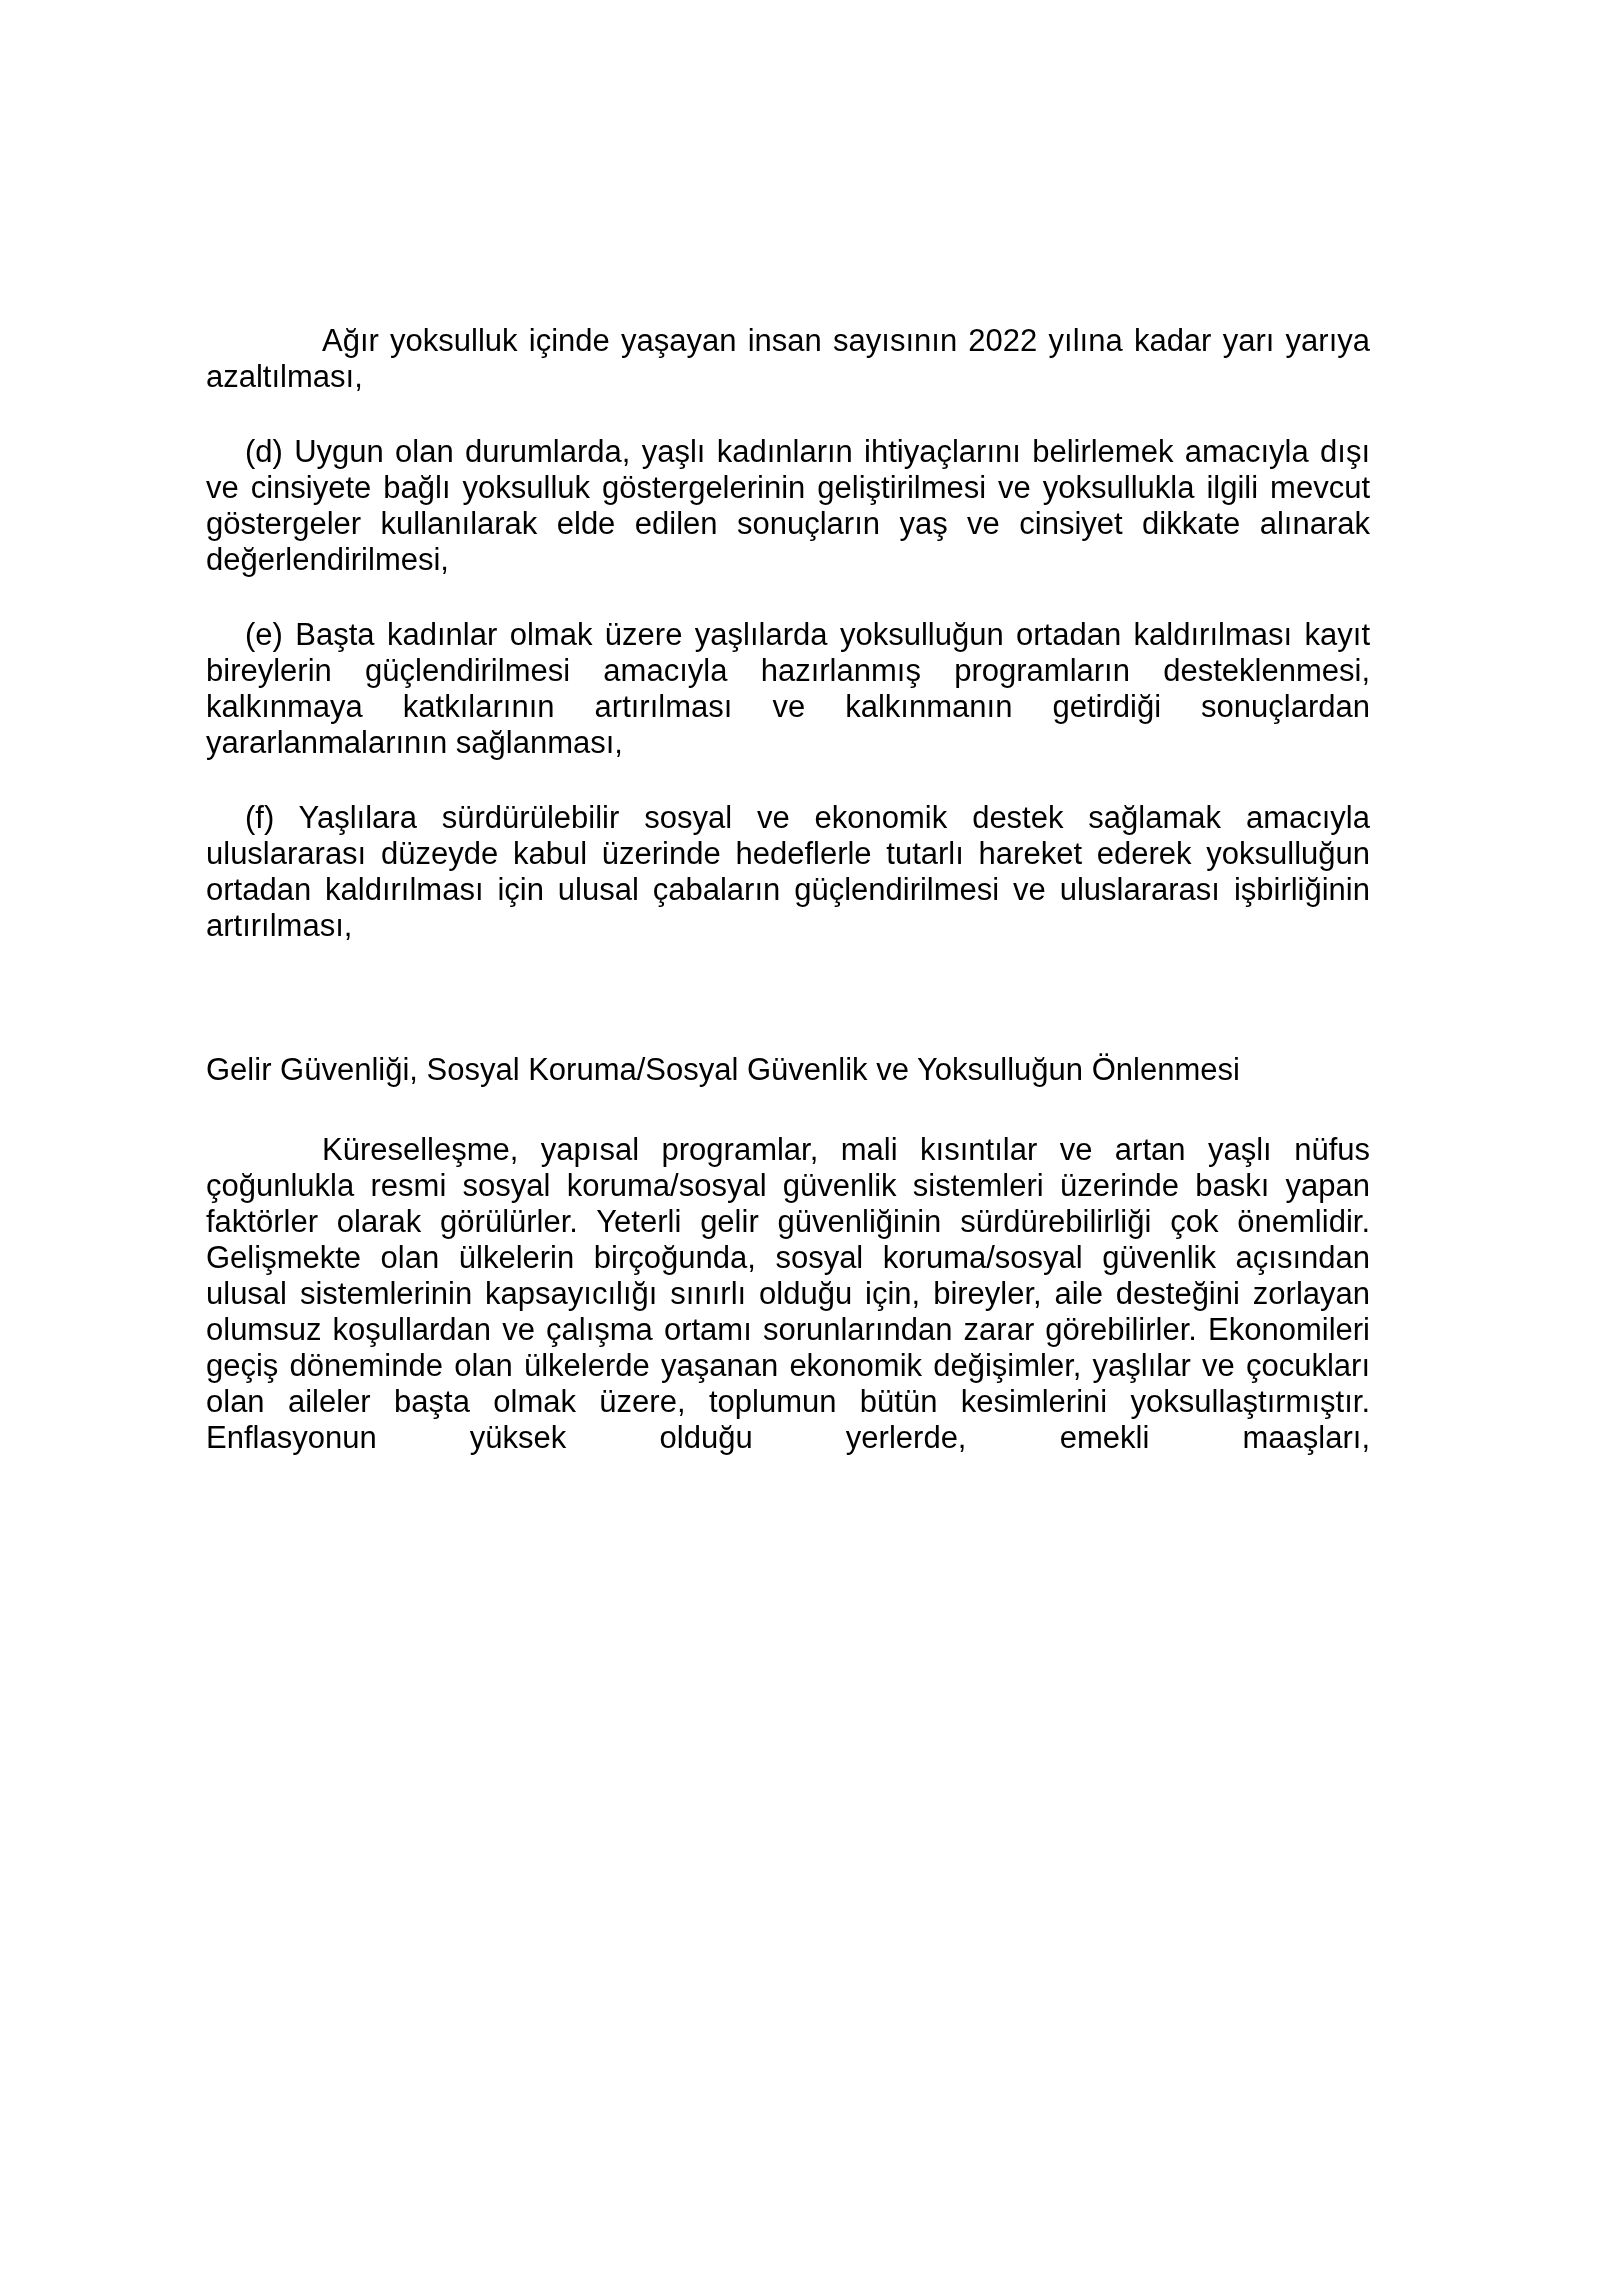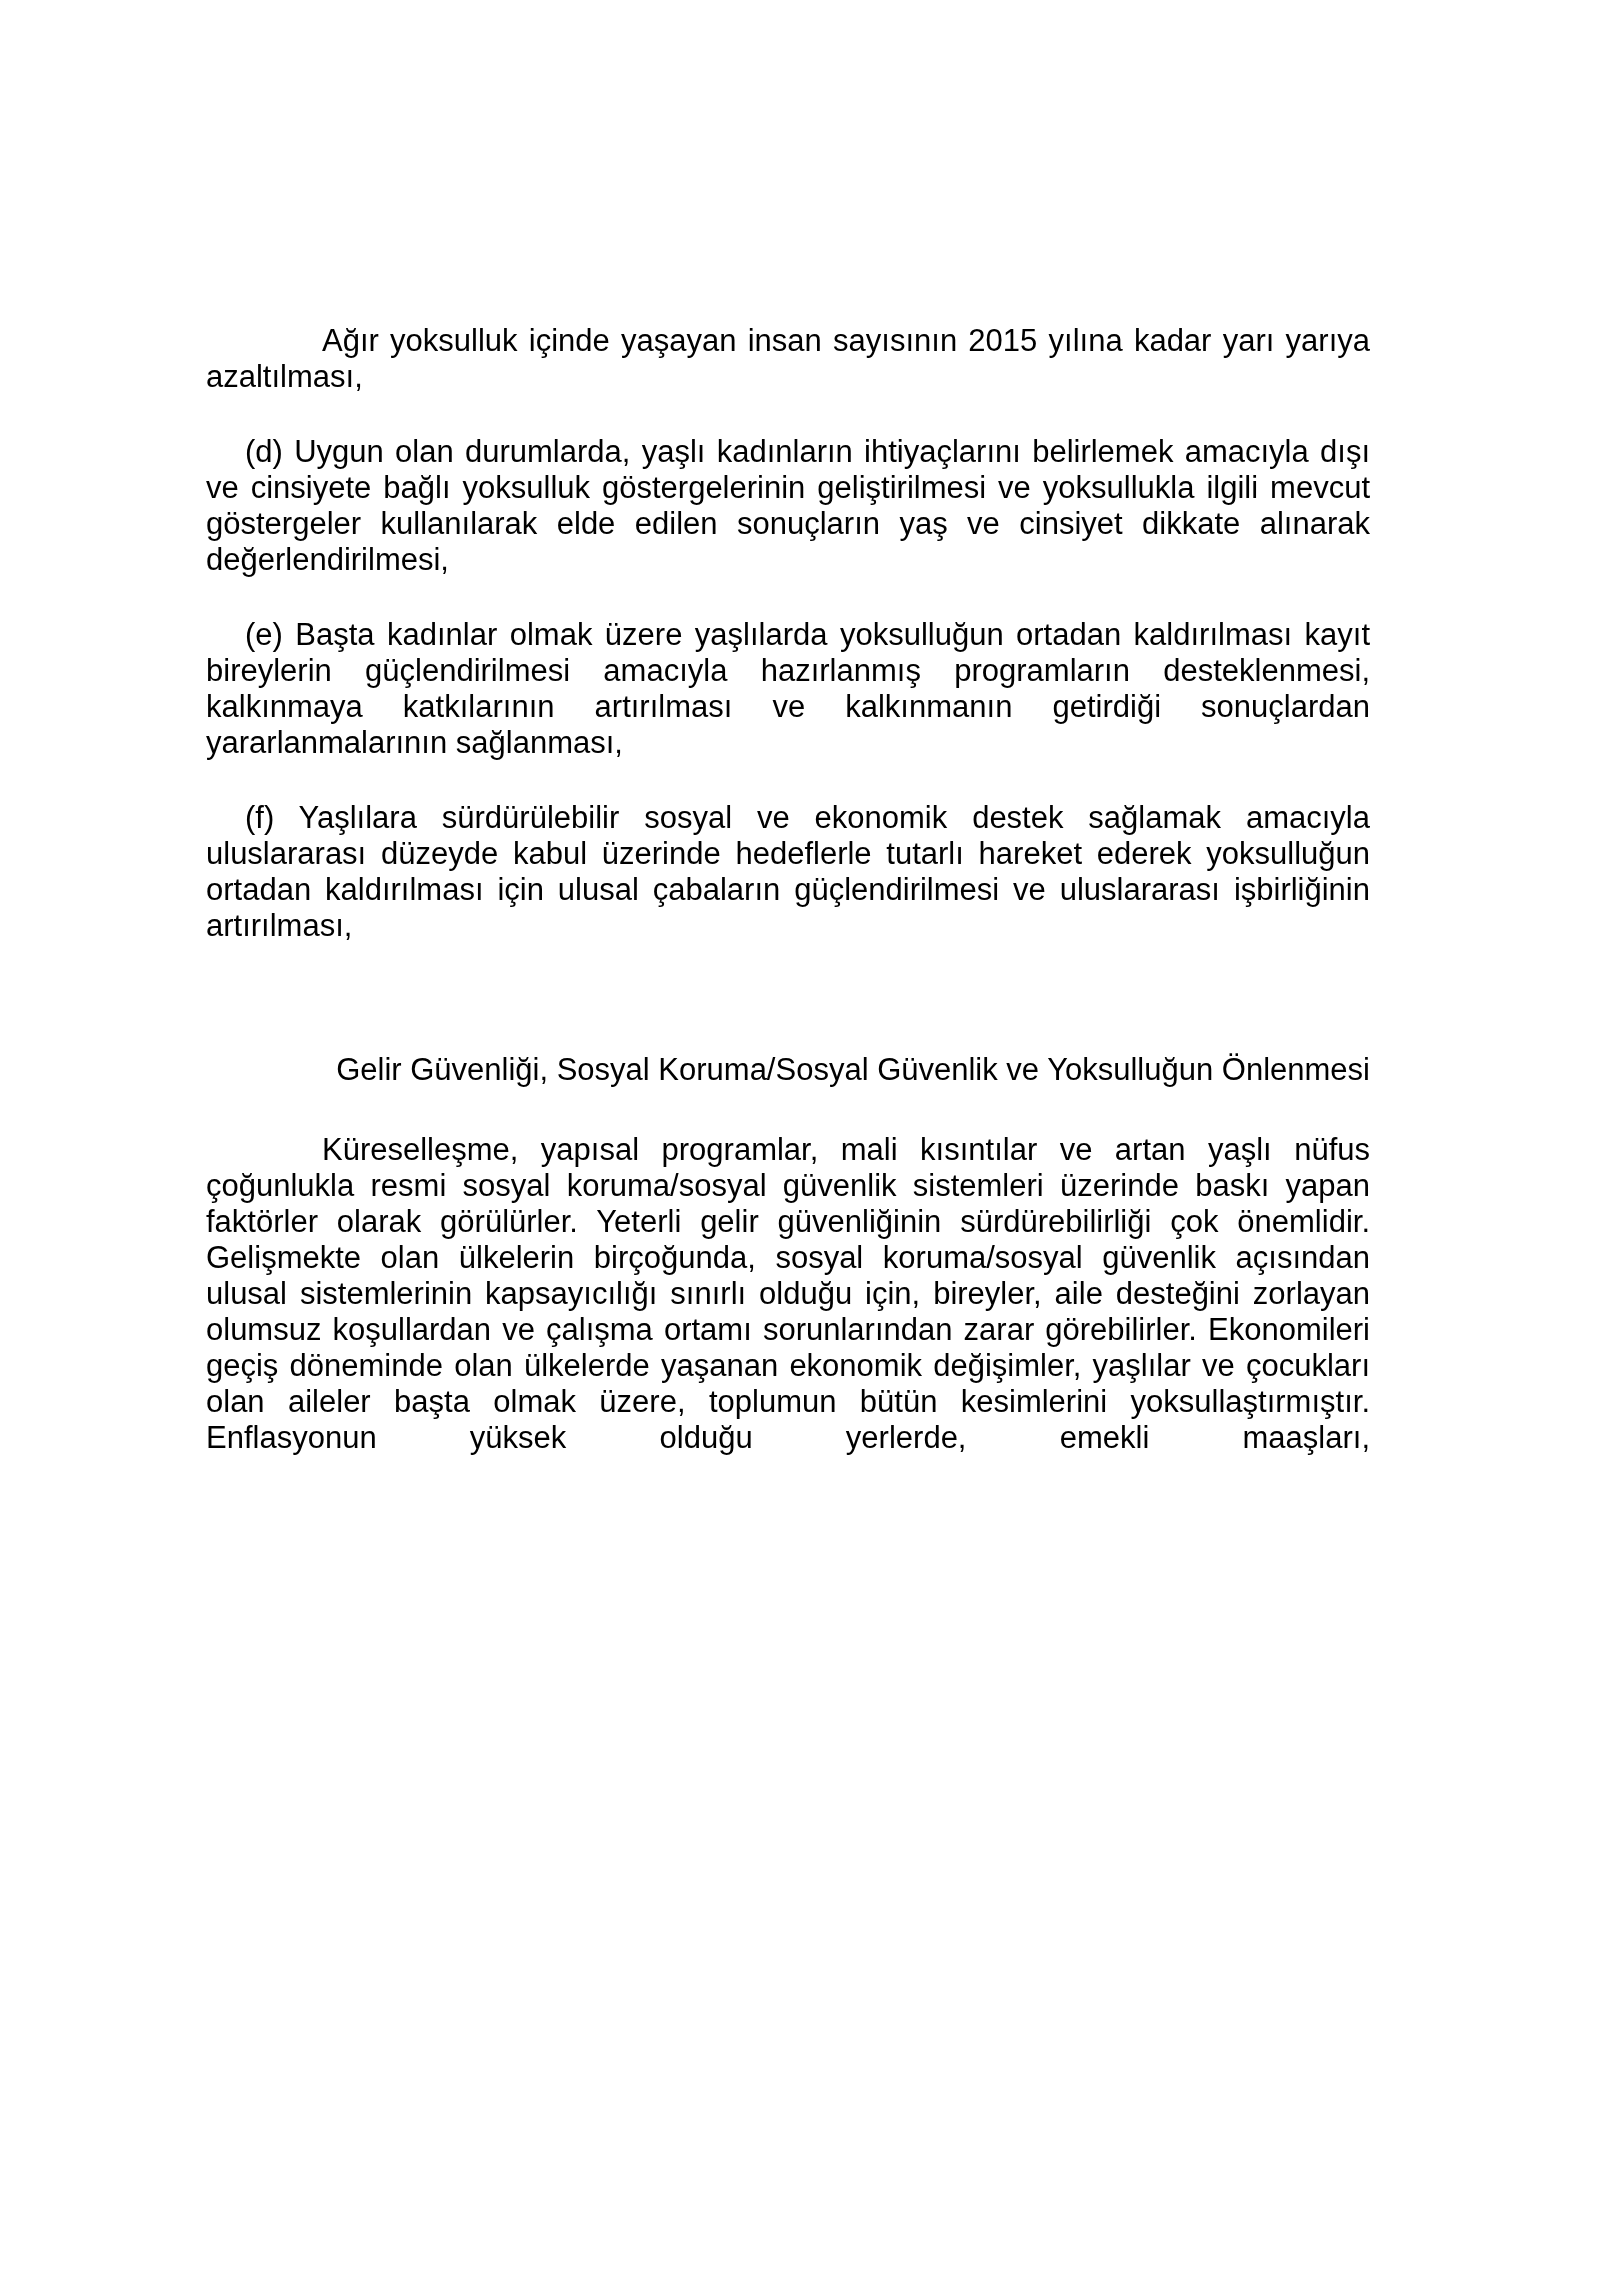--- a/index.html
+++ b/index.html
@@ -32,38 +32,38 @@
     text-indent: 116px;
   }
   .para.list {
     text-indent: 39px;
   }
   .heading {
     font-size: 31px;
     font-weight: normal;
     line-height: 36px;
     margin: 108px 0 44px 0;
-    text-align: right;
+    text-align: left;
     text-indent: 0;
   }
   .para.continued {
     
     text-align-last: justify;
   }
   .para.last {
     margin-bottom: 0;
   }
 </style>
 </head>
 <body>
 
 <div class="page">
   <div class="content">
 
-    <p class="para indent">Ağır yoksulluk içinde yaşayan insan sayısının 2015 yılına kadar yarı yarıya azaltılması,</p>
+    <p class="para indent">Ağır yoksulluk içinde yaşayan insan sayısının 2022 yılına kadar yarı yarıya azaltılması,</p>
 
 
 
     <p class="para list">(d) Uygun olan durumlarda, yaşlı kadınların ihtiyaçlarını belirlemek amacıyla dışı ve cinsiyete bağlı yoksulluk göstergelerinin geliştirilmesi ve yoksullukla ilgili mevcut göstergeler kullanılarak elde edilen sonuçların yaş ve cinsiyet dikkate alınarak değerlendirilmesi,</p>
 
     <p class="para list">(e) Başta kadınlar olmak üzere yaşlılarda yoksulluğun ortadan kaldırılması kayıt bireylerin güçlendirilmesi amacıyla hazırlanmış programların desteklenmesi, kalkınmaya katkılarının artırılması ve kalkınmanın getirdiği sonuçlardan yararlanmalarının sağlanması,</p>
 
     <p class="para list">(f) Yaşlılara sürdürülebilir sosyal ve ekonomik destek sağlamak amacıyla uluslararası düzeyde kabul üzerinde hedeflerle tutarlı hareket ederek yoksulluğun ortadan kaldırılması için ulusal çabaların güçlendirilmesi ve uluslararası işbirliğinin artırılması,</p>
 
 

